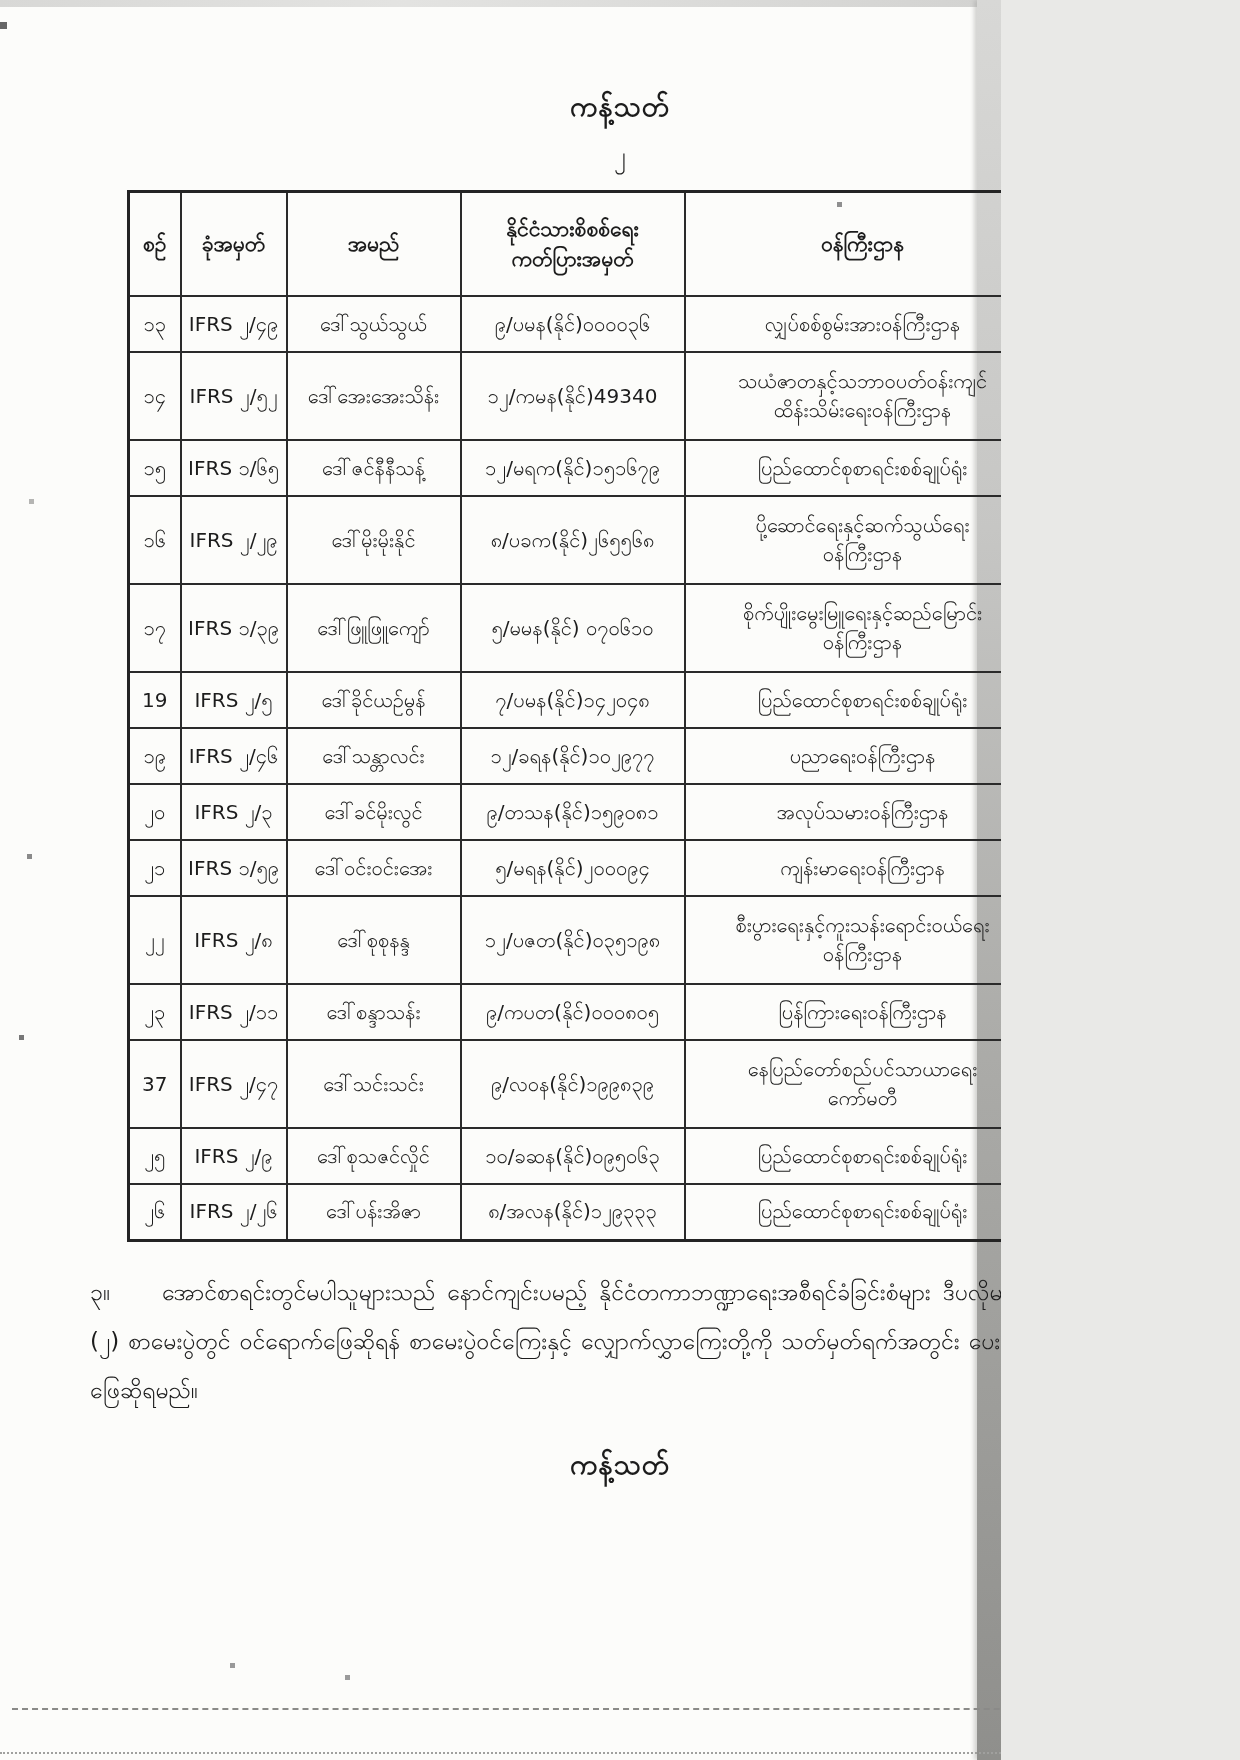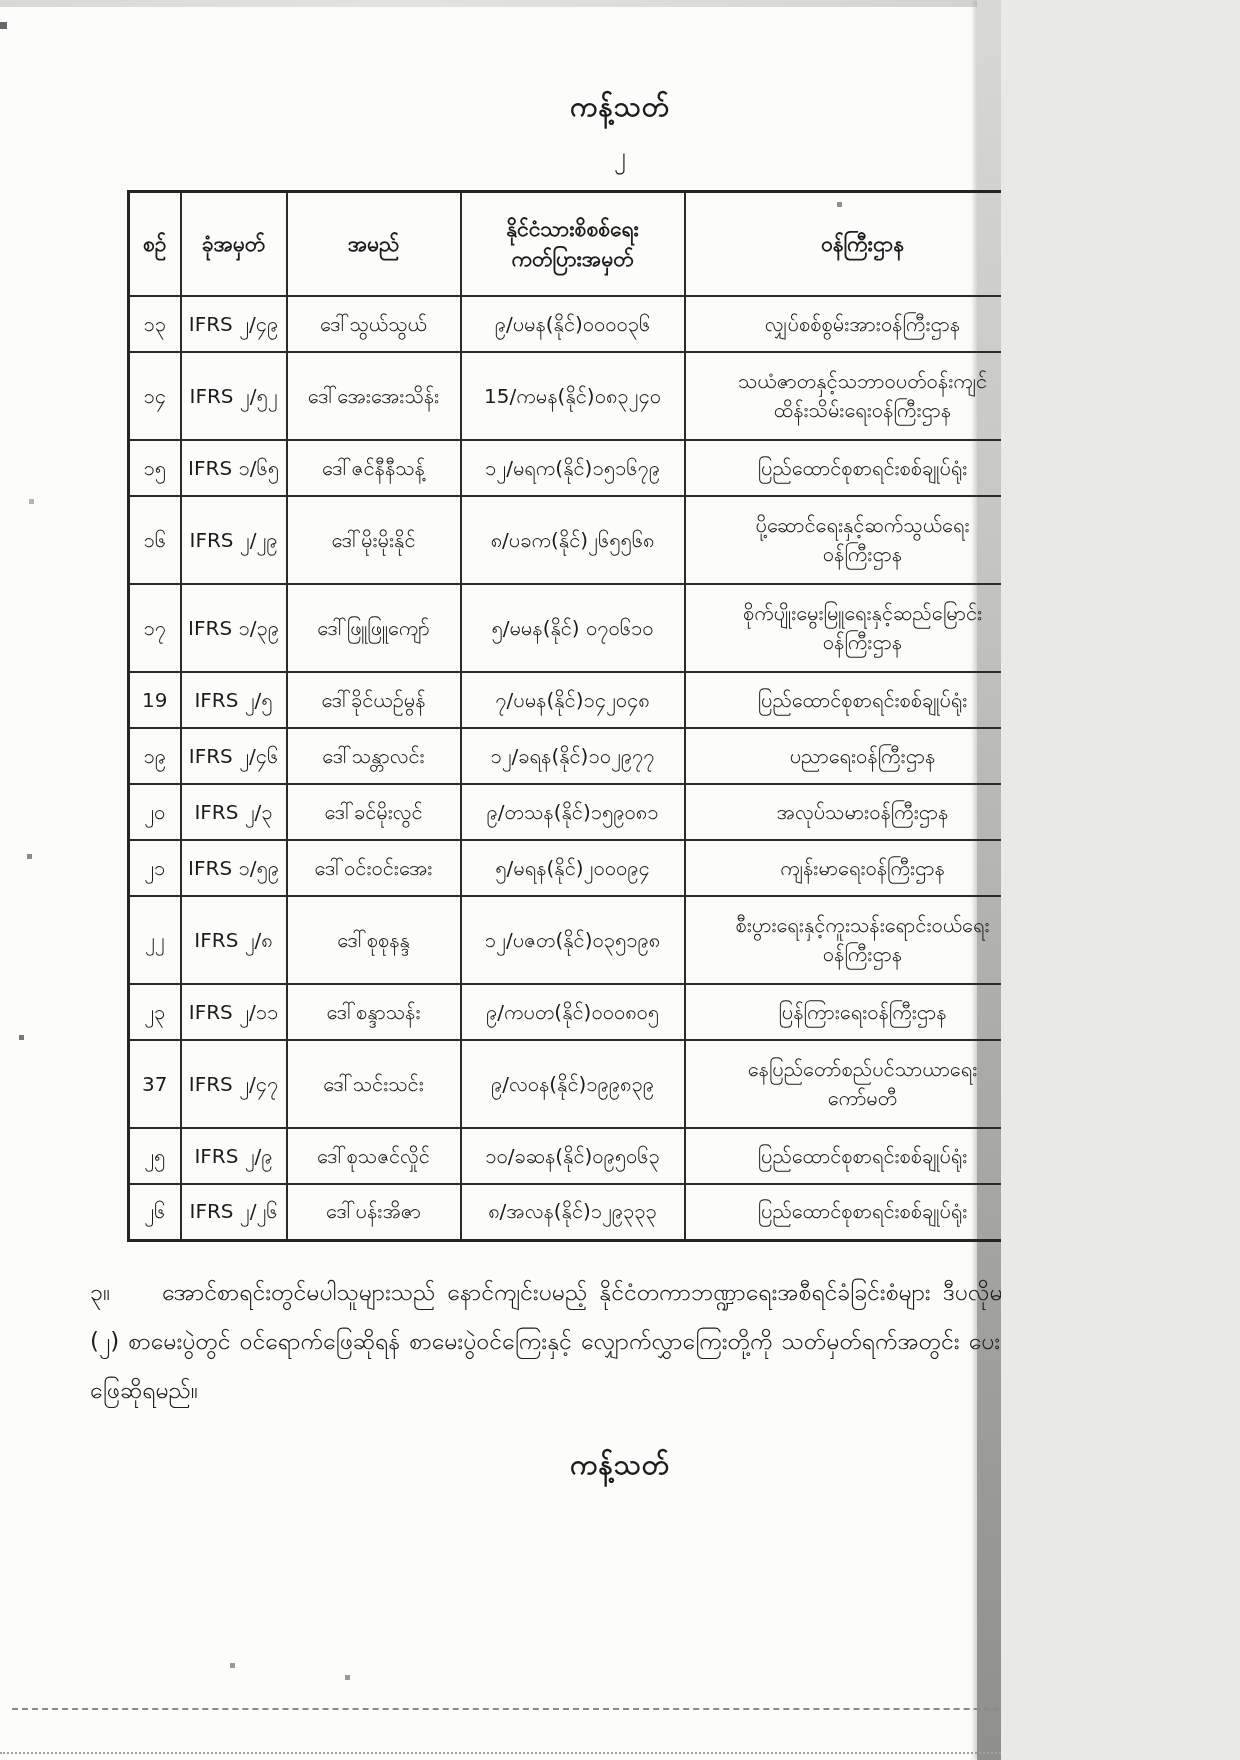--- a/index.html
+++ b/index.html
@@ -88,21 +88,21 @@
             <td class="cell-roll">IFRS ၂/၄၉</td>
             <td class="cell-name">ဒေါ်သွယ်သွယ်</td>
             <td class="cell-nrc">၉/ပမန(နိုင်)၀၀၀၀၃၆</td>
             <td class="cell-ministry">လျှပ်စစ်စွမ်းအားဝန်ကြီးဌာန</td>
             <td class="cell-remark"></td>
           </tr>
           <tr class="h2">
             <td class="cell-no">၁၄</td>
             <td class="cell-roll">IFRS ၂/၅၂</td>
             <td class="cell-name">ဒေါ်အေးအေးသိန်း</td>
-            <td class="cell-nrc">15/ကမန(နိုင်)၀၈၃၂၄၀</td>
+            <td class="cell-nrc">၁၂/ကမန(နိုင်)49340</td>
             <td class="cell-ministry">သယံဇာတနှင့်သဘာဝပတ်ဝန်းကျင်
 ထိန်းသိမ်းရေးဝန်ကြီးဌာန</td>
             <td class="cell-remark"></td>
           </tr>
           <tr class="h1">
             <td class="cell-no">၁၅</td>
             <td class="cell-roll">IFRS ၁/၆၅</td>
             <td class="cell-name">ဒေါ်ဇင်နီနီသန့်</td>
             <td class="cell-nrc">၁၂/မရက(နိုင်)၁၅၁၆၇၉</td>
             <td class="cell-ministry">ပြည်ထောင်စုစာရင်းစစ်ချုပ်ရုံး</td>

